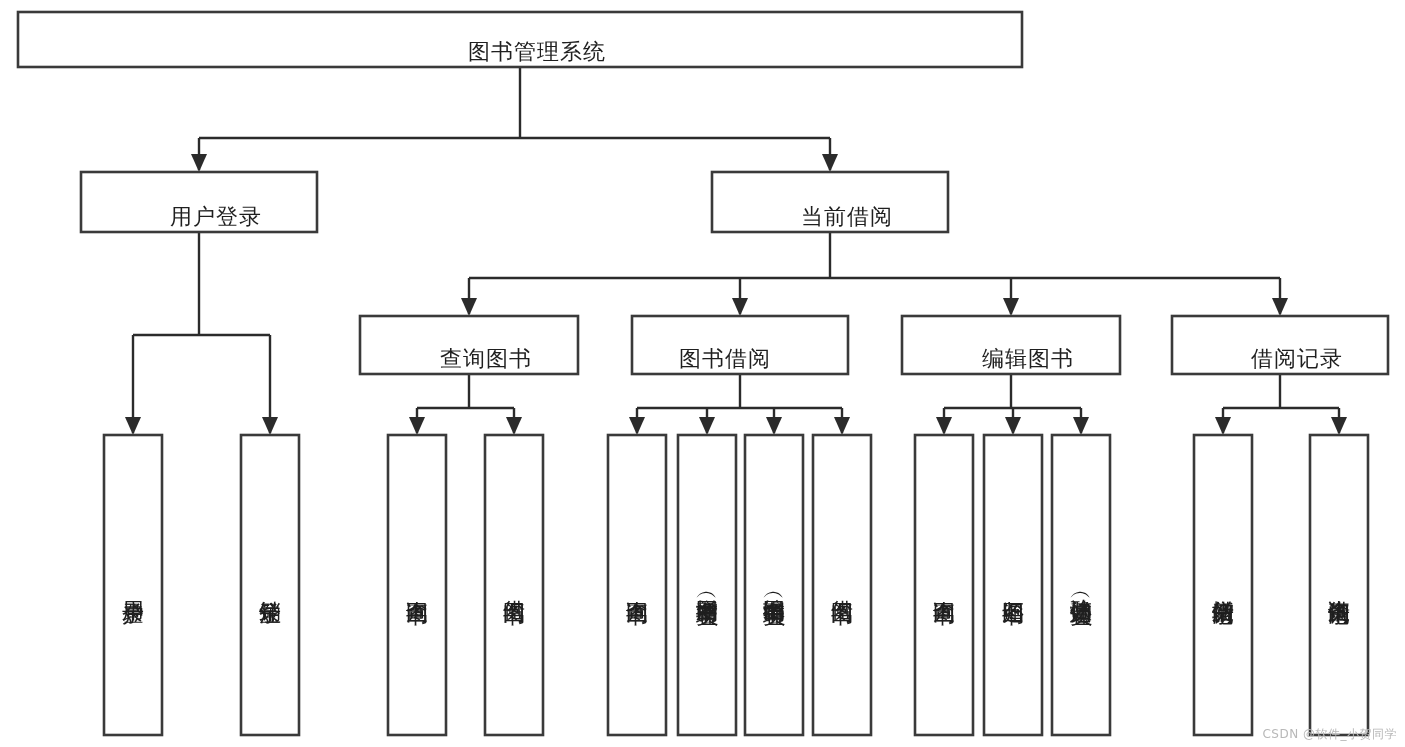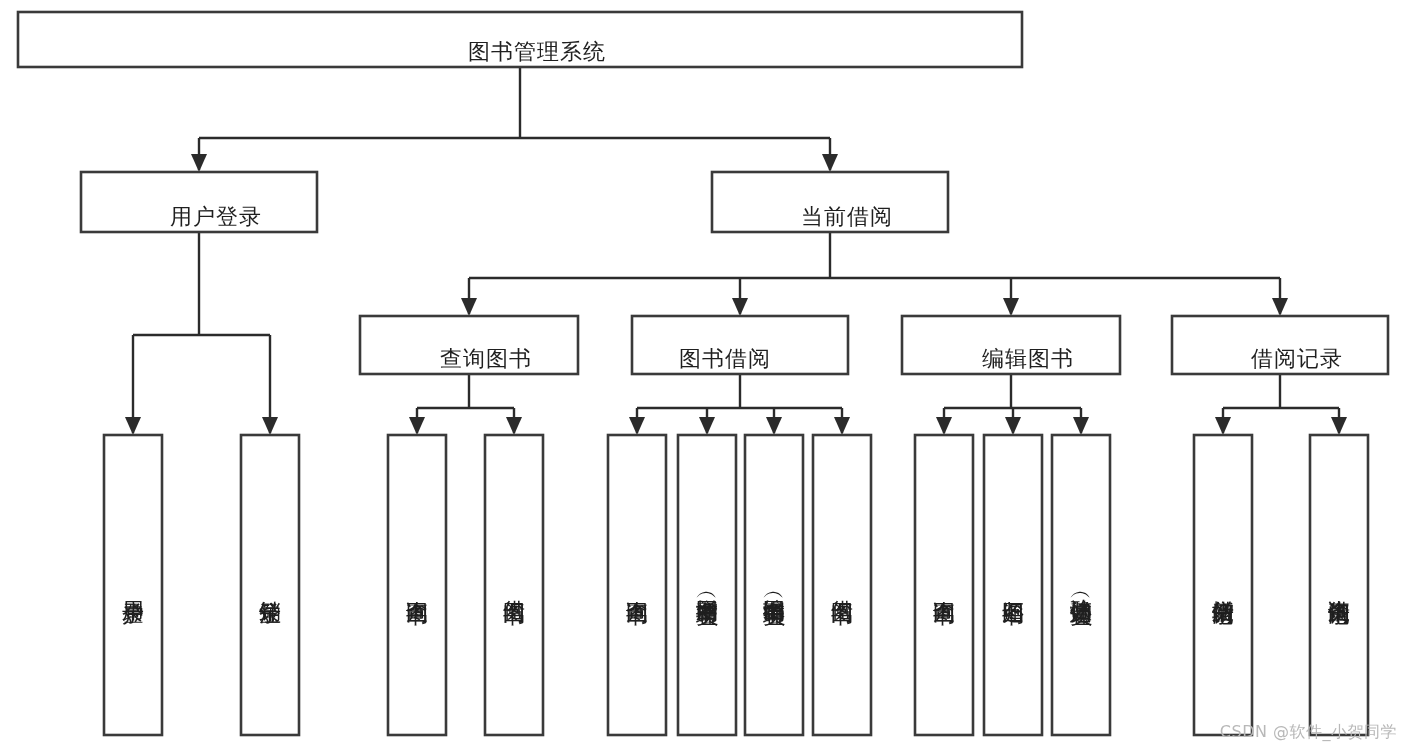--- a/index.html
+++ b/index.html
@@ -38,21 +38,21 @@
   }
   .arrow-head {
     fill: #2b2b2b;
     stroke: none;
   }
   .watermark-text {
     position: absolute;
     right: 8px;
     bottom: 4px;
     font-family: "DejaVu Sans", "Liberation Sans", sans-serif;
-    font-size: 16px;
+    font-size: 12px;
     color: #b8b8b8;
     white-space: nowrap;
     letter-spacing: 0.5px;
   }
   .vlabel-wrap {
     position: absolute;
     display: flex;
     align-items: center;
     justify-content: center;
     pointer-events: none;

